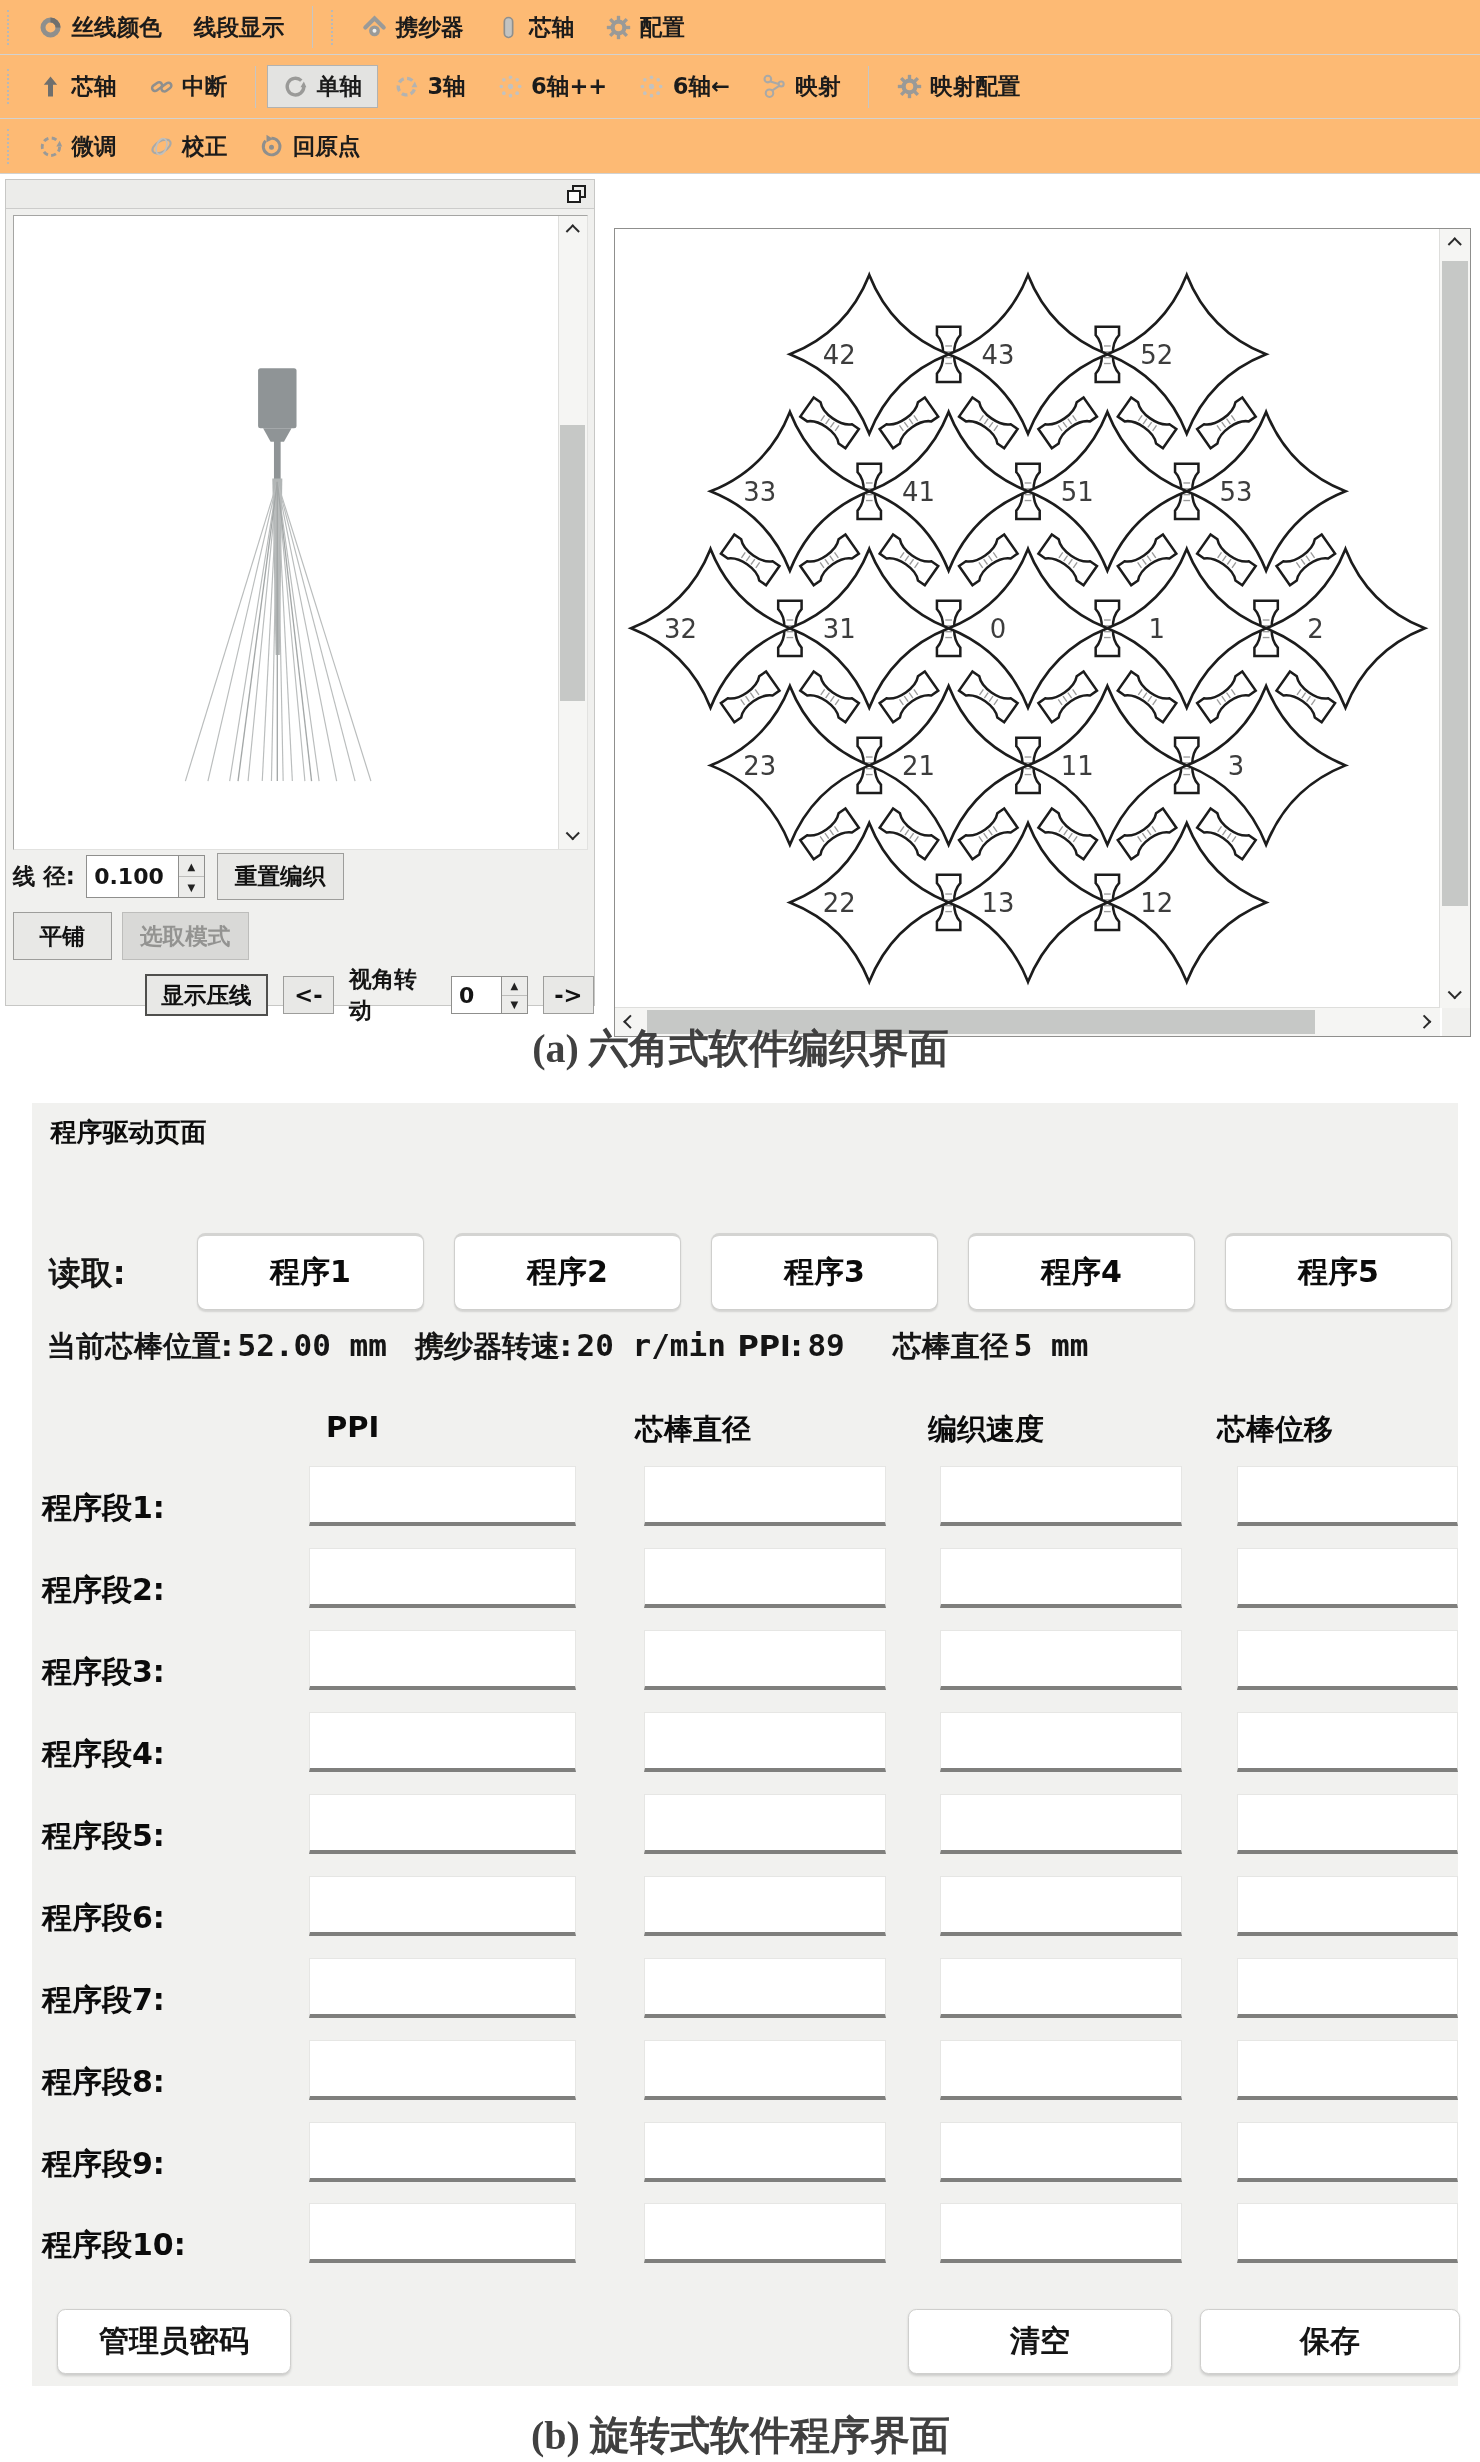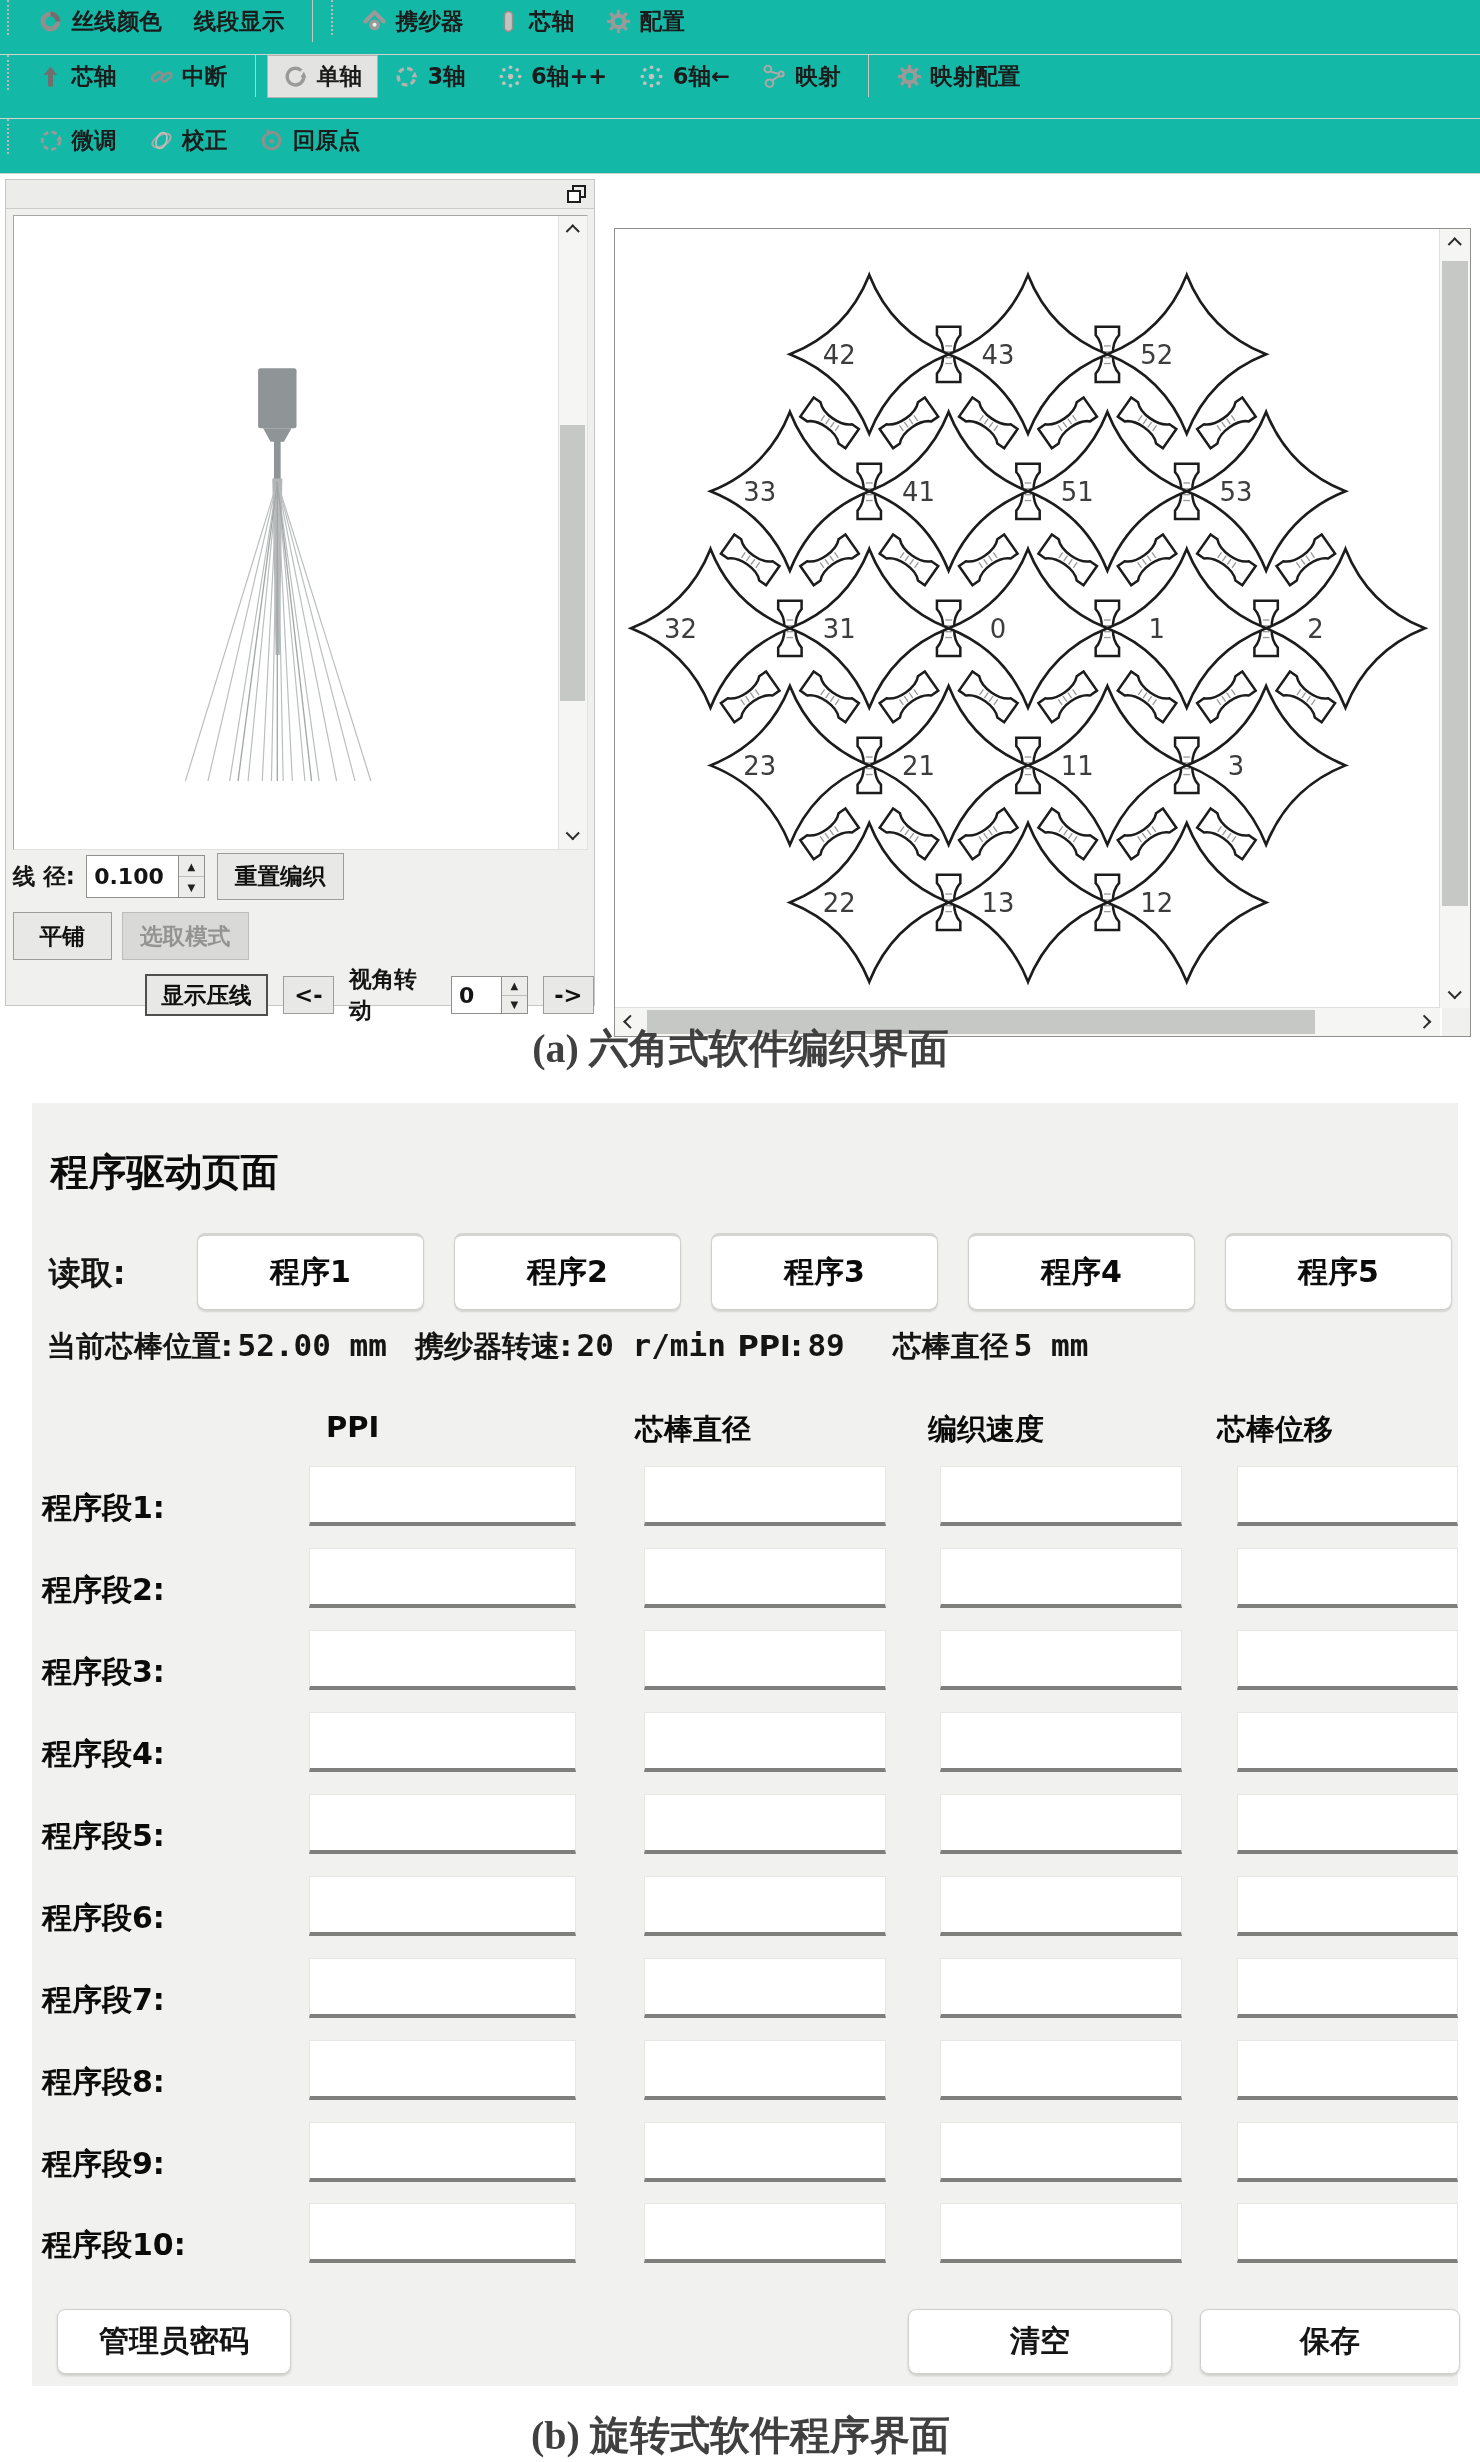--- a/index.html
+++ b/index.html
@@ -1,20 +1,20 @@
 <!DOCTYPE html>
 <html style="font-size:13.4px"><head>
 <meta charset="utf-8">
 <style>
   html,body{margin:0;padding:0;background:#ffffff;}
   .page{position:relative;width:1481px;height:2462px;background:#ffffff;overflow:hidden;
         font-family:"DejaVu Sans",sans-serif;color:#151515;}
 
   
-  .toolbar{position:relative;display:flex;align-items:flex-start;background:#14b8a6;
+  .toolbar{position:relative;display:flex;align-items:center;background:#fdba74;
            border-bottom:0.8px solid #d2d2d0;box-sizing:border-box;}
   .tb1{height:55px;}
   .tb2{height:64px;}
   .tb3{height:55px;}
   .grip{width:5px;height:35px;margin:0 8.4px 0 6.7px;border-left:2.5px dotted #b9b9b7;}
   .vsep{width:0.8px;height:42px;background:#c6c6c4;margin:0 11.7px;}
   .tbtn{display:flex;align-items:center;gap:8.4px;padding:5px 15px;font-size:22.6px;font-weight:600;
         color:#1b1b1b;white-space:nowrap;border:0.8px solid transparent;}
   .tbtn.selected{background:#e3e3e1;border:0.8px solid #b2b2b0;}
   .tbicon{width:25px;height:25px;flex:0 0 auto;}
@@ -56,21 +56,21 @@
   .dock-right{position:absolute;left:614px;top:191px;width:857px;height:809px;background:#ffffff;
               border:1.7px solid #8f8f8d;box-sizing:border-box;margin-top:37px;}
   .corner{position:absolute;right:0;bottom:0;width:28px;height:28px;background:#f0f0ee;}
 
   
   .caption{position:absolute;left:0;width:100%;text-align:center;
            font-family:"Liberation Serif","DejaVu Serif",serif;font-weight:700;font-size:40px;color:#404040;}
 
   
   .panel-b{position:absolute;left:32px;top:1103px;width:1426px;height:1283px;background:#f1f1ef;}
-  .pb-title{position:absolute;left:18.4px;top:44px;font-size:38px;font-weight:700;color:#0c0c0c;}
+  .pb-title{position:absolute;left:18.4px;top:12px;font-size:26px;font-weight:700;color:#0c0c0c;}
   .read-label{position:absolute;left:16.7px;top:149px;font-size:32px;font-weight:700;}
   .read-btns{position:absolute;left:165px;top:130px;display:flex;gap:30px;}
   .wbtn{width:227px;height:77px;background:#ffffff;border:0.8px solid #cfcfcd;border-top:3.3px solid #d4d4d2;
         border-radius:8.4px;display:flex;align-items:center;justify-content:center;
         font-size:30px;font-weight:700;color:#0b0b0b;box-shadow:0 1.7px 1.7px rgba(0,0,0,0.12);box-sizing:border-box;}
   .status-row{position:absolute;left:15px;top:224px;display:flex;align-items:baseline;font-weight:700;}
   .status-row .sl{font-size:29px;}
   .status-row .sv{font-family:"DejaVu Sans Mono",monospace;font-size:31px;margin-left:5px;}
   .col-head{position:absolute;top:307px;font-size:29px;font-weight:700;color:#0b0b0b;}
   .prog-row{position:absolute;left:0;width:100%;height:82px;}

